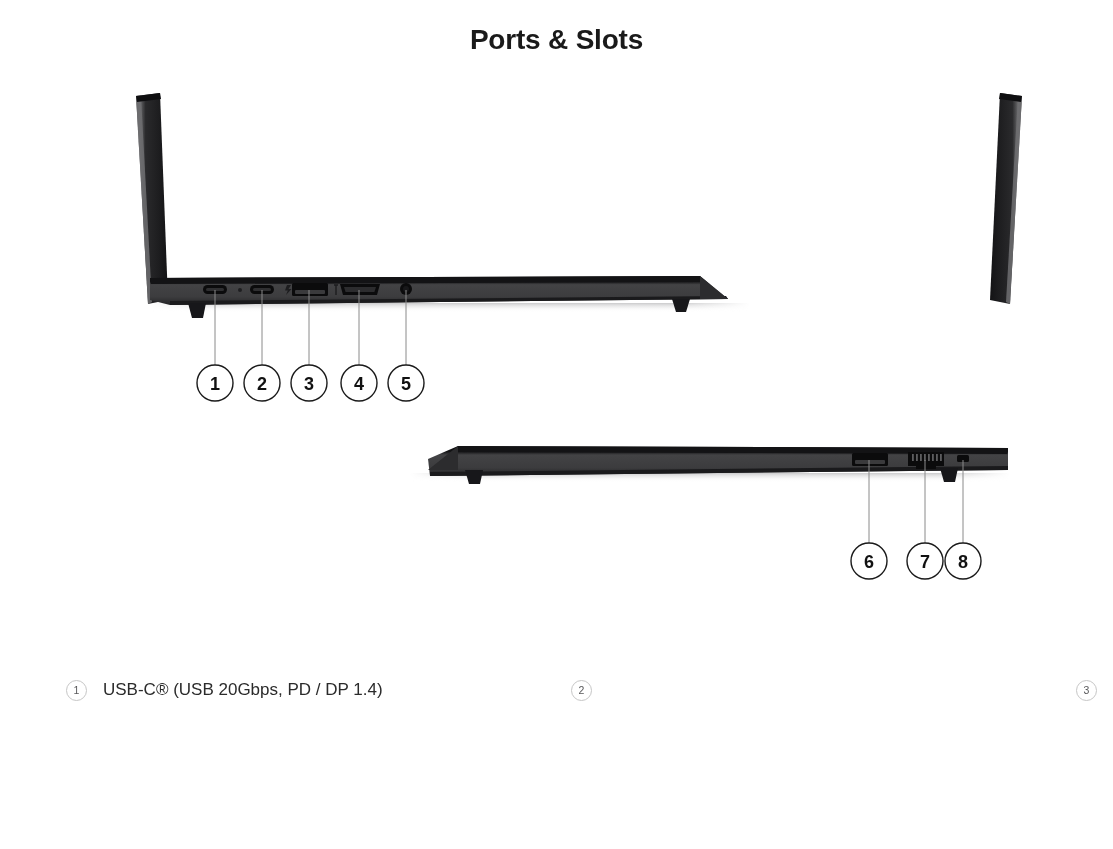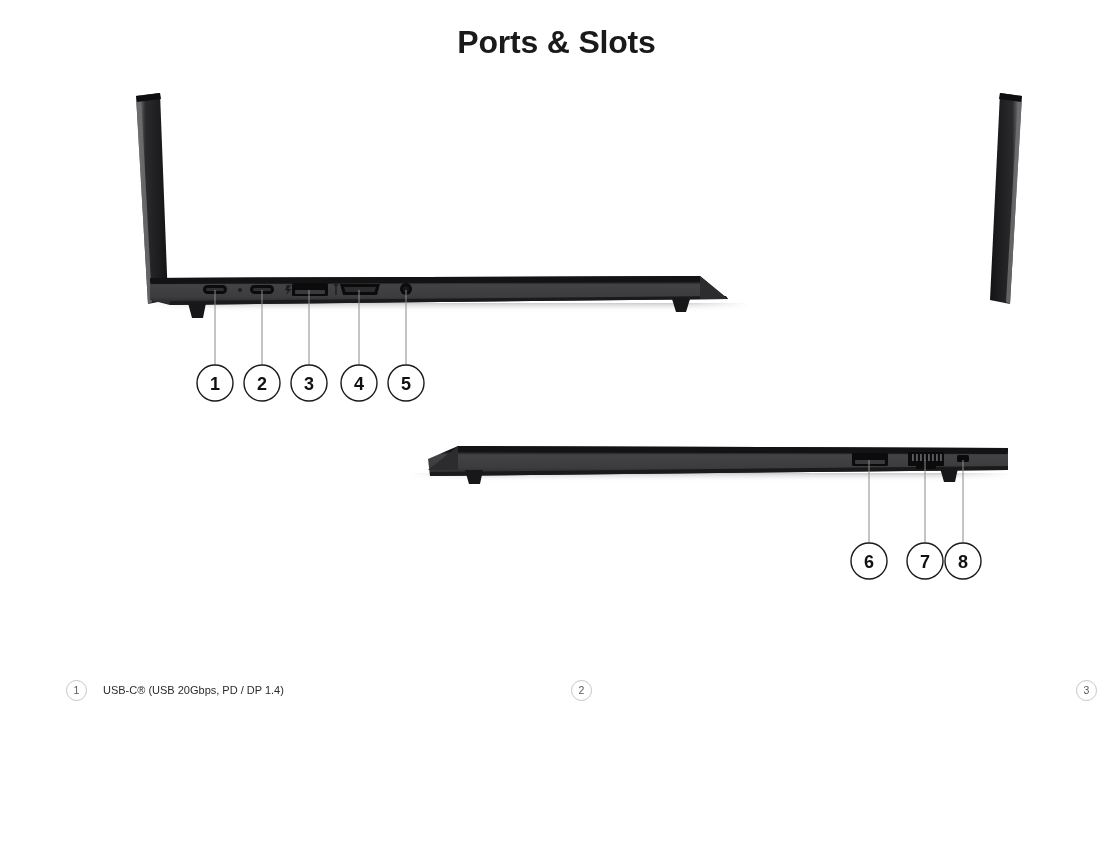--- a/index.html
+++ b/index.html
@@ -15,21 +15,21 @@
     overflow: hidden;
   }
 
   
   .page-title {
     position: absolute;
     top: 24px;
     left: 0;
     width: 1113px;
     text-align: center;
-    font-size: 32px;
+    font-size: 28px;
     font-weight: bold;
     color: #1a1a1a;
     letter-spacing: -0.2px;
   }
 
   
   .diagram {
     position: absolute;
     top: 0;
     left: 0;
@@ -60,21 +60,21 @@
     height: 19px;
     border: 1px solid #c6c6c6;
     border-radius: 50%;
     color: #58585a;
     font-size: 10.5px;
     line-height: 19px;
     text-align: center;
     margin-right: 16px;
   }
   .legend-label {
-    font-size: 11px;
+    font-size: 17px;
     color: #2b2b2b;
     white-space: nowrap;
   }
 </style>
 </head>
 <body>
 
 <div class="page-title">Ports &amp; Slots</div>
 
 <div class="diagram">

